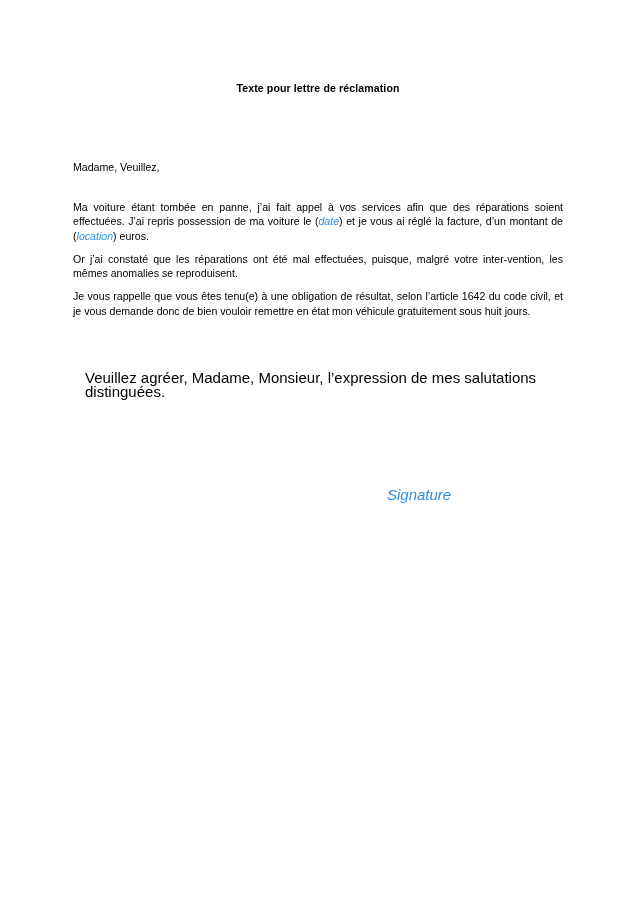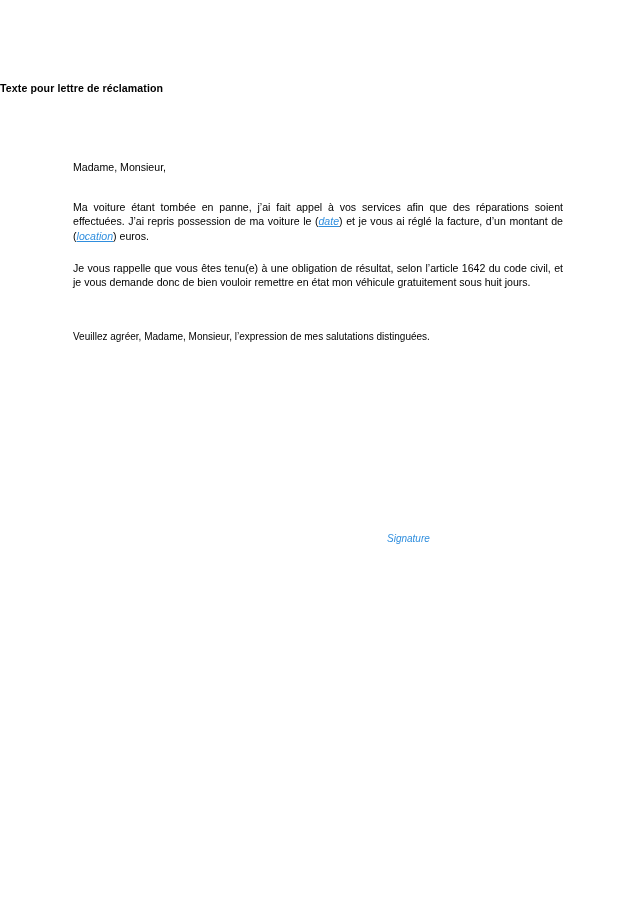--- a/index.html
+++ b/index.html
@@ -23,20 +23,21 @@
     inset: 0;
     background: #ffffff;
   }
 
   
   .doc-title {
     position: absolute;
     left: 0;
     right: 0;
     top: 81px;
+    text-align: center;
     font-size: 10.6px;
     font-weight: bold;
     letter-spacing: 0.1px;
     color: #000000;
     line-height: 14px;
   }
 
   
   .body-block {
     position: absolute;
@@ -61,63 +62,62 @@
     margin: 0;
     color: #000000;
     hyphens: manual;
   }
 
   .gap-after-salutation { height: 26px; }
   .gap-between-paras    { height: 9px; }
   .gap-before-closing   { height: 32px; }
 
   .closing {
-    font-size: 10px;
+    font-size: 15px;
     line-height: 14px;
     text-align: left;
-    margin: 0;
+    margin: 12px;
     color: #000000;
   }
 
   
   .ph {
     font-style: italic;
     color: #2f8ede;
-    text-decoration: underline;
   }
 
   
   .signature {
     position: absolute;
     left: 387px;
     top: 488px;
-    font-size: 10px;
+    font-size: 15px;
     line-height: 14px;
     font-style: italic;
     color: #2f8ede;
     white-space: nowrap;
-    margin-top: 44px;
   }
 </style>
 </head>
 <body>
 
 <div class="page">
 
   <div class="doc-title">Texte pour lettre de réclamation</div>
 
   <div class="body-block">
 
-    <p class="salutation">Madame, Monsieur,</p>
+    <p class="salutation">Madame, Veuillez,</p>
 
     <div class="gap-after-salutation"></div>
 
     <p class="para" id="paragraph-1">Ma voiture étant tombée en panne, j’ai fait appel à vos services afin que des réparations soient effectuées. J’ai repris possession de ma voiture le (<span class="ph">date</span>) et je vous ai réglé la facture, d’un montant de  (<span class="ph">location</span>) euros.</p>
     <div class="gap-between-paras"></div>
 
+    <p class="para" id="paragraph-2">Or j’ai constaté que les réparations ont été mal effectuées, puisque, malgré votre inter-vention, les mêmes anomalies se reproduisent.</p>
     <div class="gap-between-paras"></div>
 
     <p class="para" id="paragraph-3">Je vous rappelle que vous êtes tenu(e) à une obligation de résultat, selon l’article 1642 du code civil, et je vous demande donc de bien vouloir remettre en état mon véhicule gratuitement sous huit jours.</p>
     <div class="gap-between-paras"></div>
 
 
     <div class="gap-before-closing"></div>
 
     <p class="closing">Veuillez agréer, Madame, Monsieur, l’expression de mes salutations distinguées.</p>
   </div>

